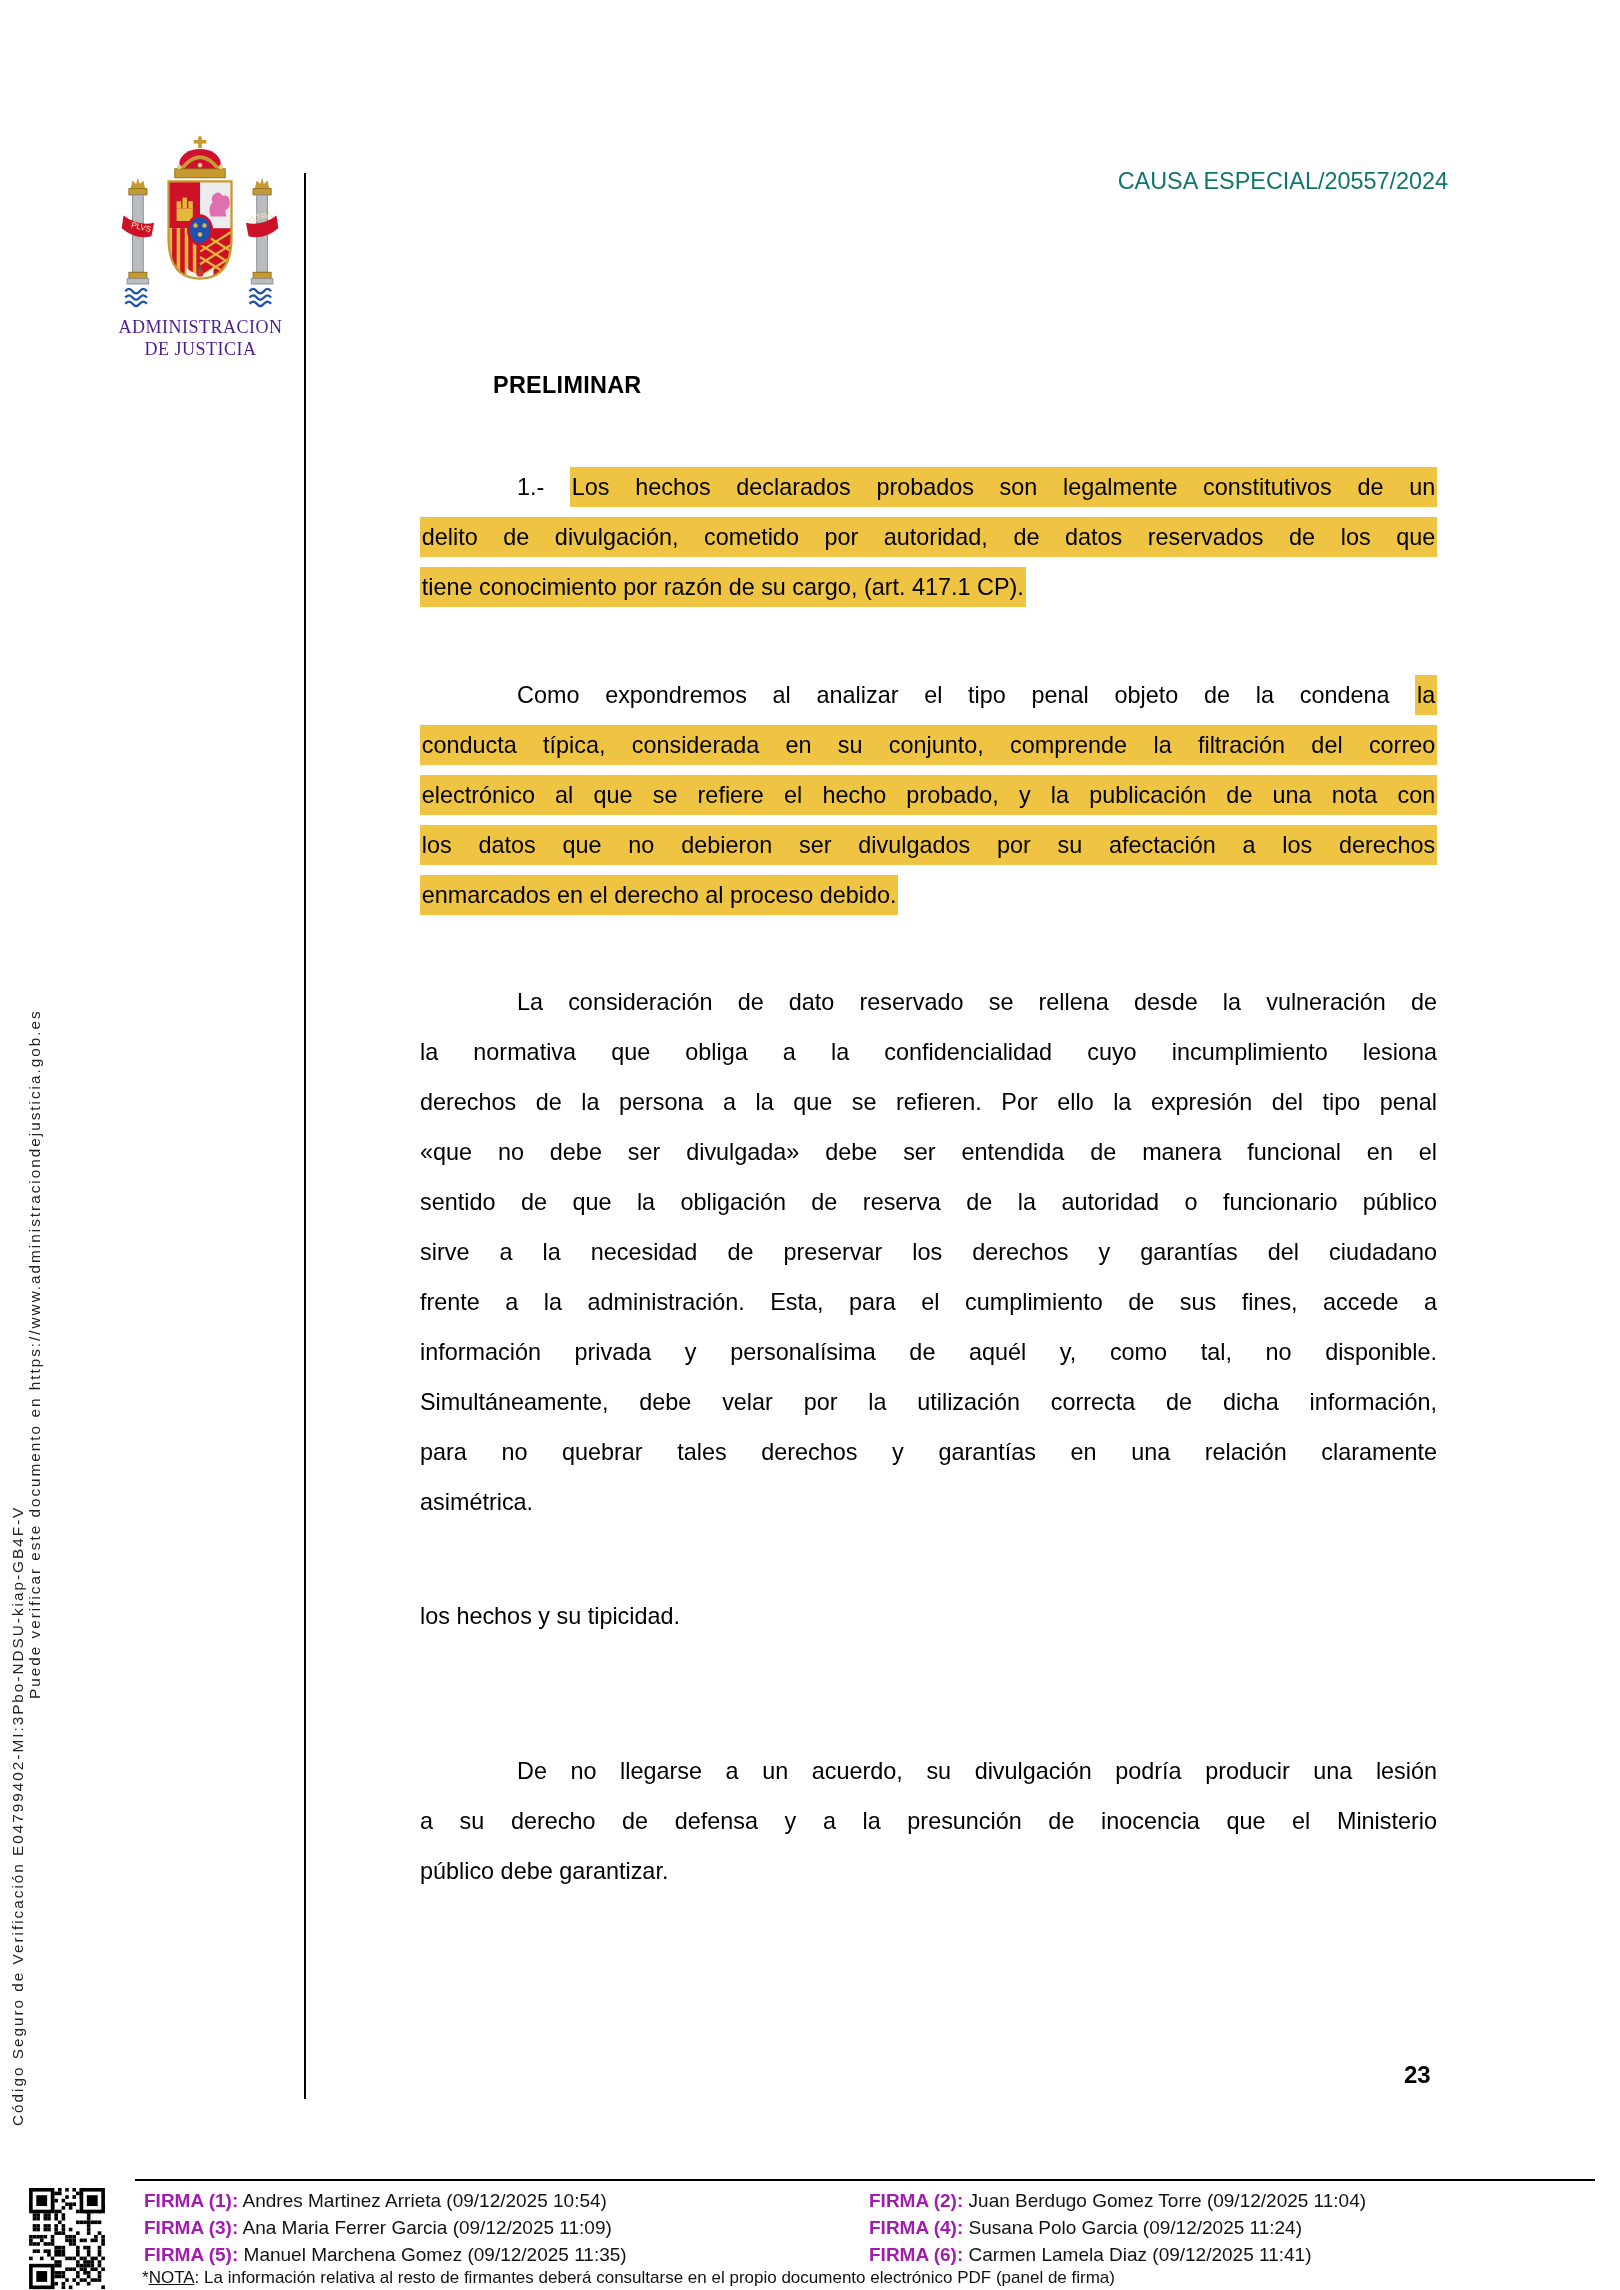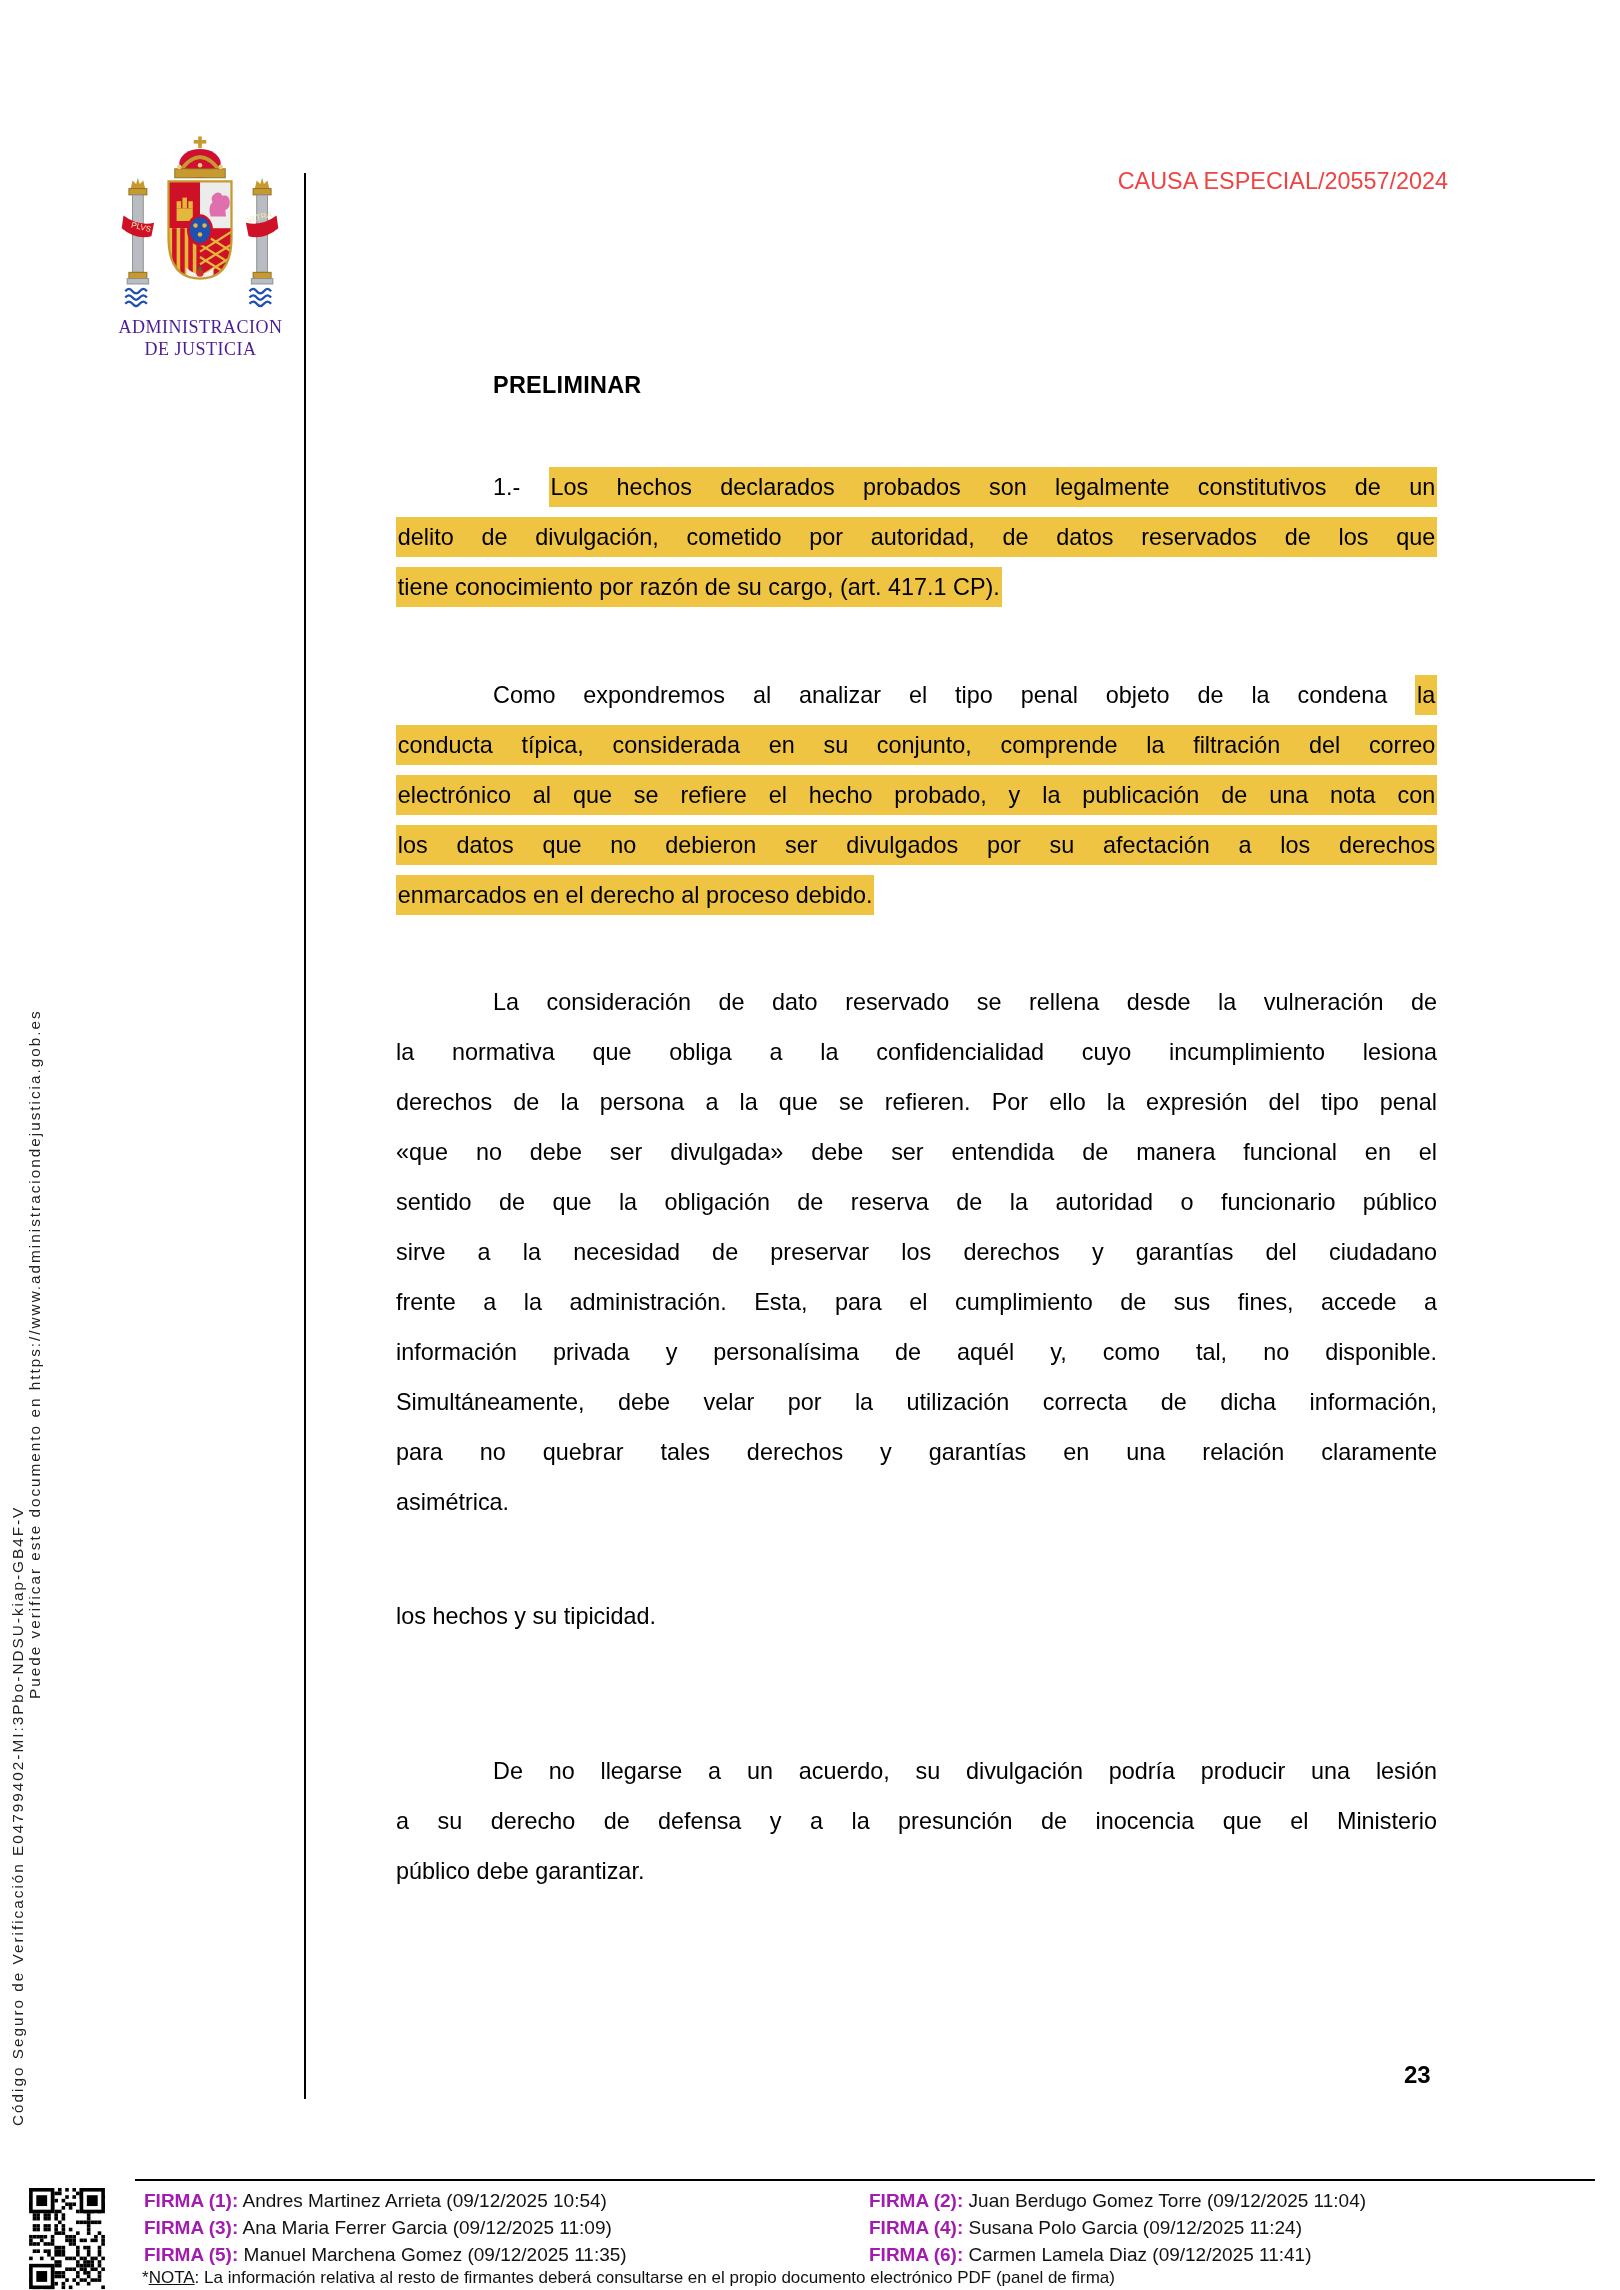--- a/index.html
+++ b/index.html
@@ -19,30 +19,30 @@
   .emblem{position:absolute;left:118px;top:131px;width:164px;height:180px;}
   .org{position:absolute;left:110px;top:317px;width:181px;text-align:center;
        font-family:"Liberation Serif",serif;font-size:18px;line-height:21.6px;color:#4c1d95;
        letter-spacing:0.5px;}
 
   
   .divider-v{position:absolute;left:304px;top:173px;width:1.8px;height:1926px;background:#000;}
 
   
   .case-ref{position:absolute;left:1088px;top:168px;width:360px;text-align:right;
-            font-size:23.4px;line-height:27px;color:#ef4444;}
+            font-size:23.4px;line-height:27px;color:#0f766e;}
 
   
   .heading{position:absolute;left:493px;top:369px;font-size:23.4px;font-weight:bold;
            line-height:32px;letter-spacing:0.3px;}
 
   
   .para{position:absolute;left:396px;width:1041px;font-size:23.4px;}
   .para .line{line-height:50px;height:50px;text-align:justify;text-align-last:justify;
-              white-space:normal;}
+              white-space:normal;margin-left:24px;}
   .para .line.first{padding-left:97px;}
   .para .line.last{text-align-last:left;}
   .p1{top:462px;} .p2{top:670px;} .p3{top:977px;} .p4{top:1591px;} .p5{top:1746px;}
   mark{background:#efc443;color:inherit;padding:7.2px 1.8px;}
 
   
   .page-number{position:absolute;left:1404px;top:2061px;font-size:24px;line-height:27px;font-weight:bold;}
 
   
   .footer-rule{position:absolute;left:135px;top:2179px;width:1460px;height:1.8px;background:#000;}

